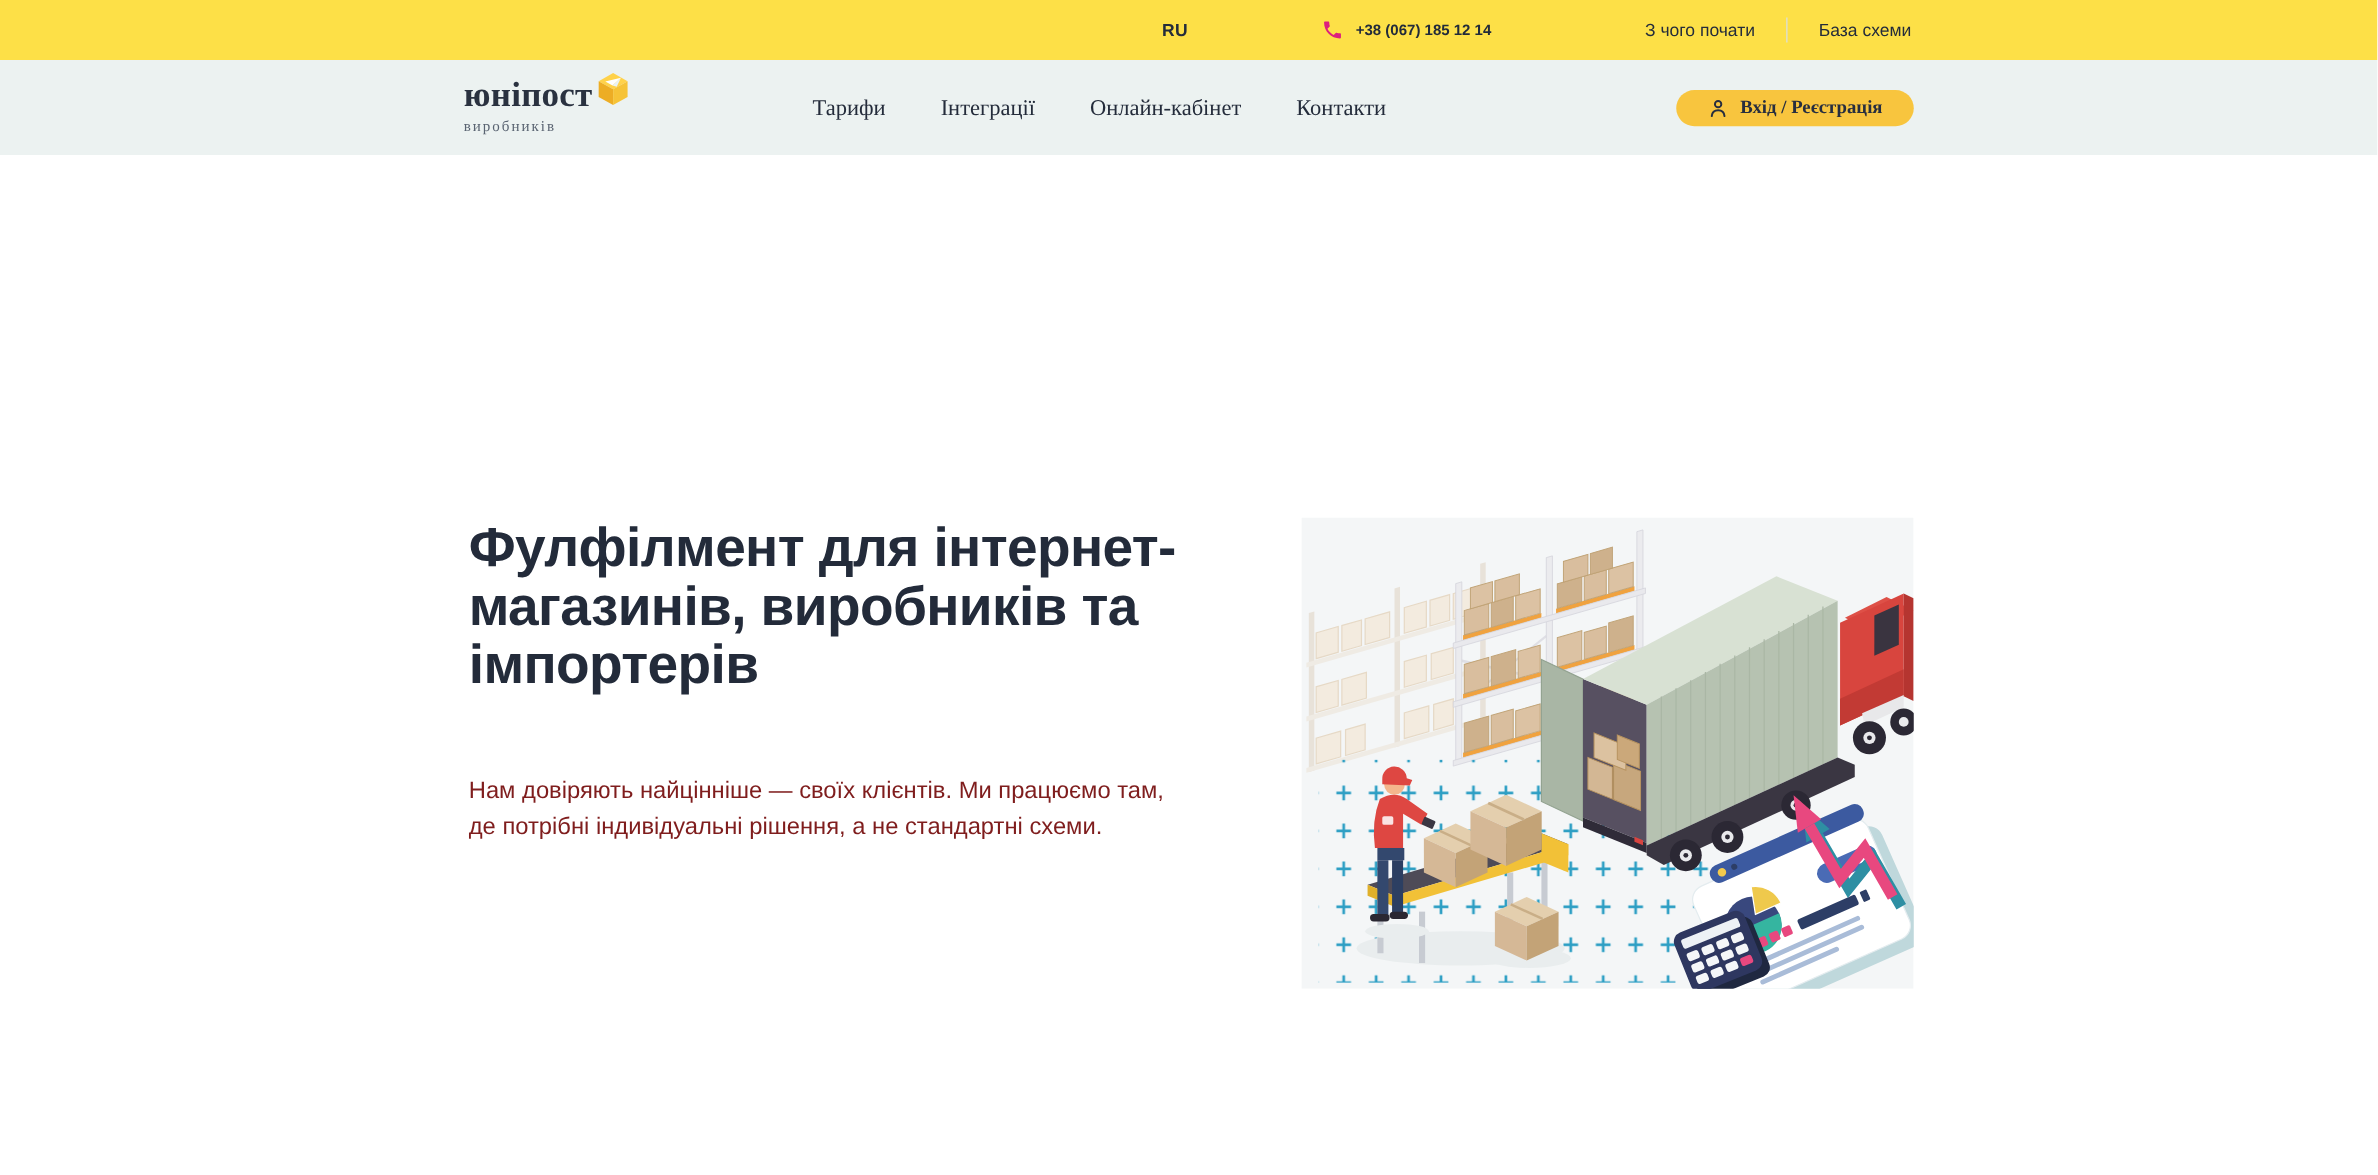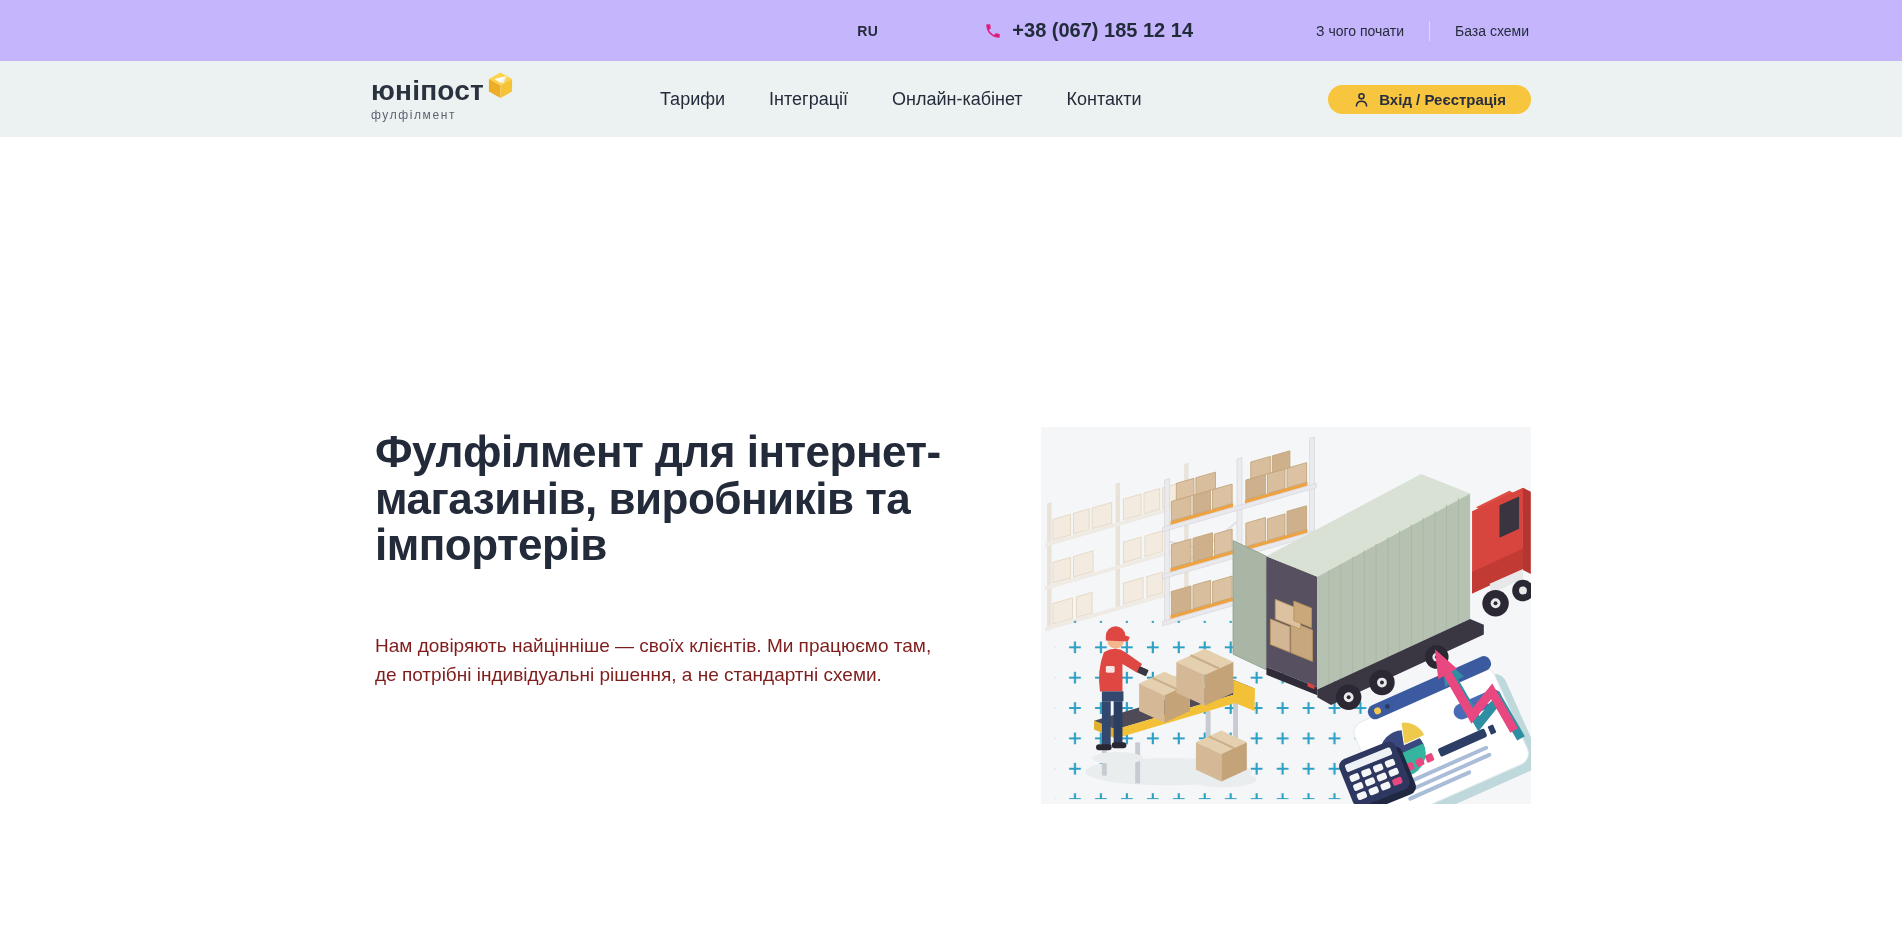--- a/index.html
+++ b/index.html
@@ -5,35 +5,35 @@
   * { box-sizing: border-box; }
   html, body { margin: 0; padding: 0; background: #ffffff; }
   body {
     font-family: "Liberation Sans", sans-serif;
     color: #242C3B;
     min-width: 1600px;
   }
   a { text-decoration: none; color: inherit; }
 
   
-  .topbar { background: #c4b5fd; height: 61px; display: flex; align-items: center; }
+  .topbar { background: #fde047; height: 48px; display: flex; align-items: center; }
   .topbar-inner {
     width: 1160px; margin: 0 auto;
     display: flex; align-items: center; justify-content: flex-end;
   }
   .lang { font-size: 14px; font-weight: bold; letter-spacing: .4px; cursor: pointer; margin-right: 106px; }
   .phone { display: flex; align-items: center; gap: 10px; margin-right: 98px; cursor: pointer; }
-  .phone-number { font-size: 20px; font-weight: bold; color: #222B3A; text-align: center; }
+  .phone-number { font-size: 12px; font-weight: bold; color: #222B3A; text-align: center; }
   .phone-ic { width: 18px; height: 18px; display: block; }
   .toplink { font-size: 14px; color: #242C3B; padding: 0 25px; }
   .toplink:last-child { padding-right: 2px; }
   .top-divider { width: 1px; height: 20px; background: #D9DEE0; }
 
   
-  .header { background: #ECF2F1; height: 76px; display: flex; align-items: center; }
+  .header { background: #ECF2F1; height: 76px; display: flex; align-items: center; font-family: Liberation Serif, serif; }
   .header-inner { width: 1160px; margin: 0 auto; display: flex; align-items: center; }
   .logo { display: flex; align-items: flex-start; cursor: pointer; }
   .logo-txt { display: flex; flex-direction: column; }
   .logo-name { font-size: 28px; font-weight: bold; color: #2A3240; line-height: 1; letter-spacing: .2px; }
   .logo-sub { font-size: 12px; color: #5A6472; letter-spacing: 1.6px; margin-top: 3px; }
   .logo-cube { width: 27px; height: 27px; margin-left: 3px; margin-top: -6px; }
   .nav { display: flex; gap: 44px; margin-left: 146px; align-items: flex-end; }
   .nav a { font-size: 18px; color: #242C3B; }
   .login-btn {
     margin-left: auto; background: #F8C53E; border: none; border-radius: 22px;
@@ -80,21 +80,21 @@
     <span class="top-divider"></span>
     <a class="toplink" href="#">База схеми</a>
   </div>
 </div>
 
 <div class="header">
   <div class="header-inner">
     <div class="logo">
       <div class="logo-txt">
         <span class="logo-name">юніпост</span>
-        <span class="logo-sub">фулфілмент</span>
+        <span class="logo-sub">виробників</span>
       </div>
       <svg class="logo-cube" viewBox="0 0 28 28">
         <polygon points="14,1.5 26,8.2 14,15 2,8.2" fill="#FFD24A"></polygon>
         <polygon points="2,8.2 14,15 14,28 2,21.3" fill="#EDAD24"></polygon>
         <polygon points="26,8.2 14,15 14,28 26,21.3" fill="#F6C337"></polygon>
         <polygon points="7.5,8.4 20.5,5.3 13.5,11.8" fill="#ffffff"></polygon>
         <polygon points="13.5,11.8 17,12.8 20.5,5.3" fill="#EAF3F6"></polygon>
       </svg>
     </div>
     <nav class="nav">

